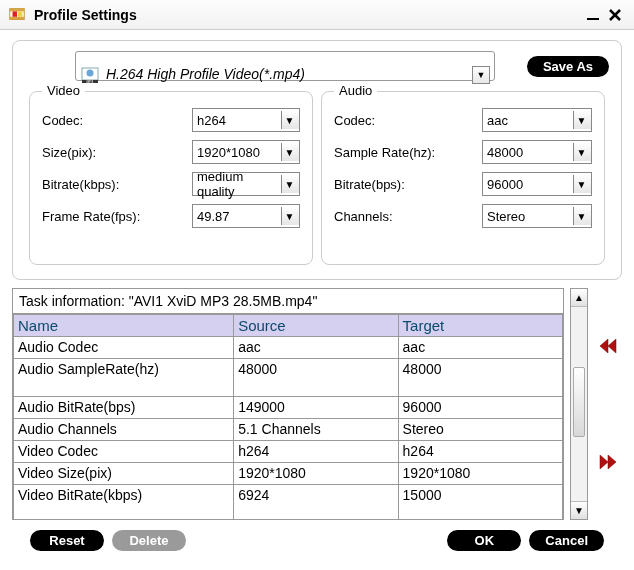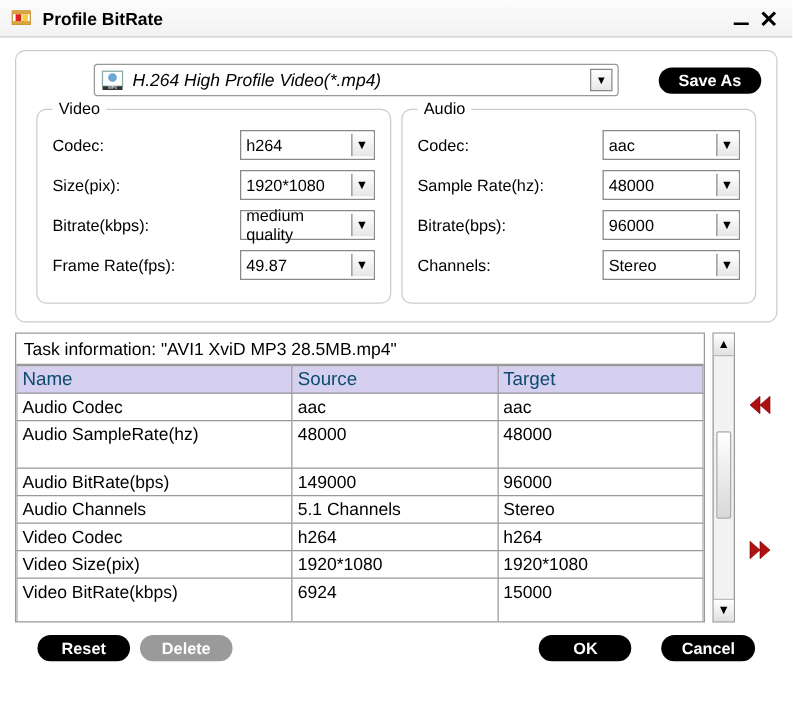--- a/index.html
+++ b/index.html
@@ -39,22 +39,22 @@
     border:1px solid #ccc;
     border-radius:8px;
     padding:10px 12px 14px 12px;
   }
   .profile-row { display:flex; align-items:center; gap:12px; }
   .profile-dd {
     flex:0 0 420px;
     height:26px;
     border:1px solid #999;
     border-radius:3px;
-    display:flex; align-items:center;
-    padding:0 4px;
+    display:flex; align-items:flex-start;
+    padding:14px 4px;
     background:#fff;
   }
   .profile-dd .dd-icon {
     width:20px; height:18px; margin-right:6px;
   }
   .profile-dd .dd-text { flex:1; font-style:italic; font-size:14px; }
   .profile-dd .dd-arrow {
     width:18px; height:18px; border:1px solid #888;
     display:flex; align-items:center; justify-content:center;
     background:linear-gradient(#fefefe,#e8e8e8);
@@ -69,21 +69,21 @@
     border:none;
   }
   .pill-btn.gray { background:#9a9a9a; }
 
   
   .fields-row { display:flex; gap:0; margin-top:10px; }
   .fieldset {
     flex:1;
     border:1px solid #ccc;
     border-radius:8px;
-    padding:8px 12px 10px 12px;
+    padding:8px 12px 28px 12px;
     margin:0 4px;
     position:relative;
   }
   .fieldset .legend {
     position:absolute; top:-9px; left:12px;
     background:#fff; padding:0 5px;
     font-size:13px;
   }
   .field { display:flex; align-items:center; margin:8px 0;gap:20px; }
   .field label { flex:0 0 130px; }
@@ -174,37 +174,37 @@
     display:flex; flex-direction:column; justify-content:space-around; align-items:center;
   }
   .nav-arrows svg { cursor:pointer; }
 
   
   .bottom-bar {
     display:flex; align-items:center;
     padding:10px 30px;
   }
   .bottom-bar .spacer { flex:1; }
-  .bottom-bar .pill-btn { margin-left:24px; min-width:74px; text-align:center; }
+  .bottom-bar .pill-btn { margin-left:8px; min-width:74px; text-align:center; }
   .bottom-bar .pill-btn.left { margin-left:0; margin-right:8px; }
 </style>
 </head>
 <body>
 
 <div class="titlebar">
   <span class="app-icon">
     <svg viewBox="0 0 20 20" width="18" height="18">
       <rect x="2" y="3" width="16" height="12" fill="#fff" stroke="#c08820"></rect>
       <rect x="2" y="3" width="16" height="3" fill="#d9a441"></rect>
       <rect x="2" y="12" width="16" height="3" fill="#d9a441"></rect>
       <rect x="5" y="6" width="5" height="6" fill="#d22"></rect>
       <rect x="11" y="6" width="5" height="6" fill="#f4d03f"></rect>
     </svg>
   </span>
-  <span class="title">Profile BitRate</span>
+  <span class="title">Profile Settings</span>
   <span class="win-btn">
     <svg width="14" height="14">
         <rect x="1" y="10" width="12" height="2" fill="#000"></rect>
       </svg>
   </span>
   <span class="win-btn">
     <svg width="14" height="14">
         <line x1="2" y1="2" x2="12" y2="12" stroke="#000" stroke-width="2.5"></line>
         <line x1="12" y1="2" x2="2" y2="12" stroke="#000" stroke-width="2.5"></line>
       </svg>

